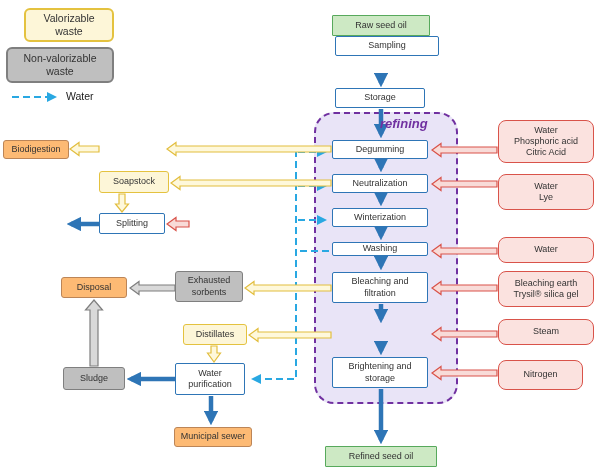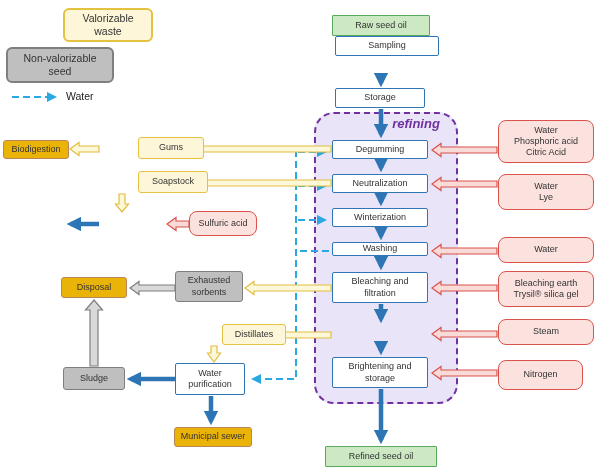--- a/index.html
+++ b/index.html
@@ -1,43 +1,43 @@
 <!DOCTYPE html>
 <html><head>
 <meta charset="utf-8">
 <style>
   html,body{margin:0;padding:0;background:#fff;}
   #stage{position:relative;width:600px;height:476px;background:#fff;
          font-family:"Liberation Sans",sans-serif;overflow:hidden;}
   .box{position:absolute;display:flex;align-items:center;justify-content:center;
        text-align:center;font-size:9px;line-height:1.25;color:#333;
        white-space:pre-line;border:1.5px solid;border-radius:3px;z-index:3;box-sizing:border-box;}
-  .yellow{background:#FDF6D8;border-color:#E4C23F;margin-left:39px;}
+  .yellow{background:#FDF6D8;border-color:#E4C23F;}
   .gray{background:#BFBFBF;border-color:#7F7F7F;}
   .green{background:#CDE9C4;border-color:#57A95C;border-radius:1px;}
   .process{background:#FFFFFF;border-color:#2E75B6;border-radius:2px;}
   .red{background:#FBE2DF;border-color:#D9534A;border-radius:8px;}
-  .tan{background:#eab308;border-color:#BC8557;border-width:1px;}
+  .tan{background:#fdba74;border-color:#BC8557;border-width:1px;}
   .legendbox{font-size:10.5px;border-radius:6px;border-width:2px;z-index:3;}
   #refining-container{position:absolute;left:314px;top:112px;width:144px;height:292px;
        background:#E9E4F7;border:2px dashed #7030A0;border-radius:20px;z-index:1;box-sizing:border-box;}
-  #refining-label{position:absolute;left:380px;top:116px;width:72px;text-align:center;
+  #refining-label{position:absolute;left:380px;top:116px;width:72px;
        font-size:13px;font-weight:bold;font-style:italic;color:#7030A0;z-index:3;}
   #water-legend-label{position:absolute;left:66px;top:90px;font-size:10.5px;color:#222;z-index:3;}
   svg#wires{position:absolute;left:0;top:0;z-index:2;}
 </style>
 </head>
 <body>
 
 <div id="stage">
 
   <div class="box yellow legendbox" style="left:24px;top:8px;width:90px;height:34px">Valorizable
 waste</div>
   <div class="box gray legendbox" style="left:6px;top:47px;width:108px;height:36px">Non-valorizable
-seed</div>
+waste</div>
   <div id="water-legend-label">Water</div>
 
   <div id="refining-container"></div>
   <div id="refining-label">refining</div>
 
   <svg id="wires" width="600" height="476" viewBox="0 0 600 476">
     <defs>
       <marker id="mb" viewBox="0 0 10 10" refX="7" refY="5" markerWidth="3.2" markerHeight="3.2" orient="auto">
         <path d="M0,0 L10,5 L0,10 Z" fill="#2E75B6"></path>
       </marker>
@@ -114,25 +114,24 @@
   <div class="box red" style="left:498px;top:120px;width:96px;height:43px">Water
 Phosphoric acid
 Citric Acid</div>
   <div class="box red" style="left:498px;top:174px;width:96px;height:36px">Water
 Lye</div>
   <div class="box red" style="left:498px;top:237px;width:96px;height:26px">Water</div>
   <div class="box red" style="left:498px;top:271px;width:96px;height:36px">Bleaching earth
 Trysil® silica gel</div>
   <div class="box red" style="left:498px;top:319px;width:96px;height:26px">Steam</div>
   <div class="box red" style="left:498px;top:360px;width:85px;height:30px">Nitrogen</div>
-  <div class="box red" style="left:189px;top:211px;width:68px;height:25px">Sulfuric acid</div>
 
   <div class="box tan" style="left:3px;top:140px;width:66px;height:19px">Biodigestion</div>
-  <div class="box yellow" style="left:99px;top:137px;width:66px;height:22px">Gums</div>
   <div class="box yellow" style="left:99px;top:171px;width:70px;height:22px">Soapstock</div>
+  <div class="box process" style="left:99px;top:213px;width:66px;height:21px">Splitting</div>
   <div class="box gray" style="left:175px;top:271px;width:68px;height:31px">Exhausted
 sorbents</div>
   <div class="box tan" style="left:61px;top:277px;width:66px;height:21px">Disposal</div>
   <div class="box yellow" style="left:183px;top:324px;width:64px;height:21px">Distillates</div>
   <div class="box process" style="left:175px;top:363px;width:70px;height:32px">Water
 purification</div>
   <div class="box gray" style="left:63px;top:367px;width:62px;height:23px">Sludge</div>
   <div class="box tan" style="left:174px;top:427px;width:78px;height:20px">Municipal sewer</div>
 
 </div>

